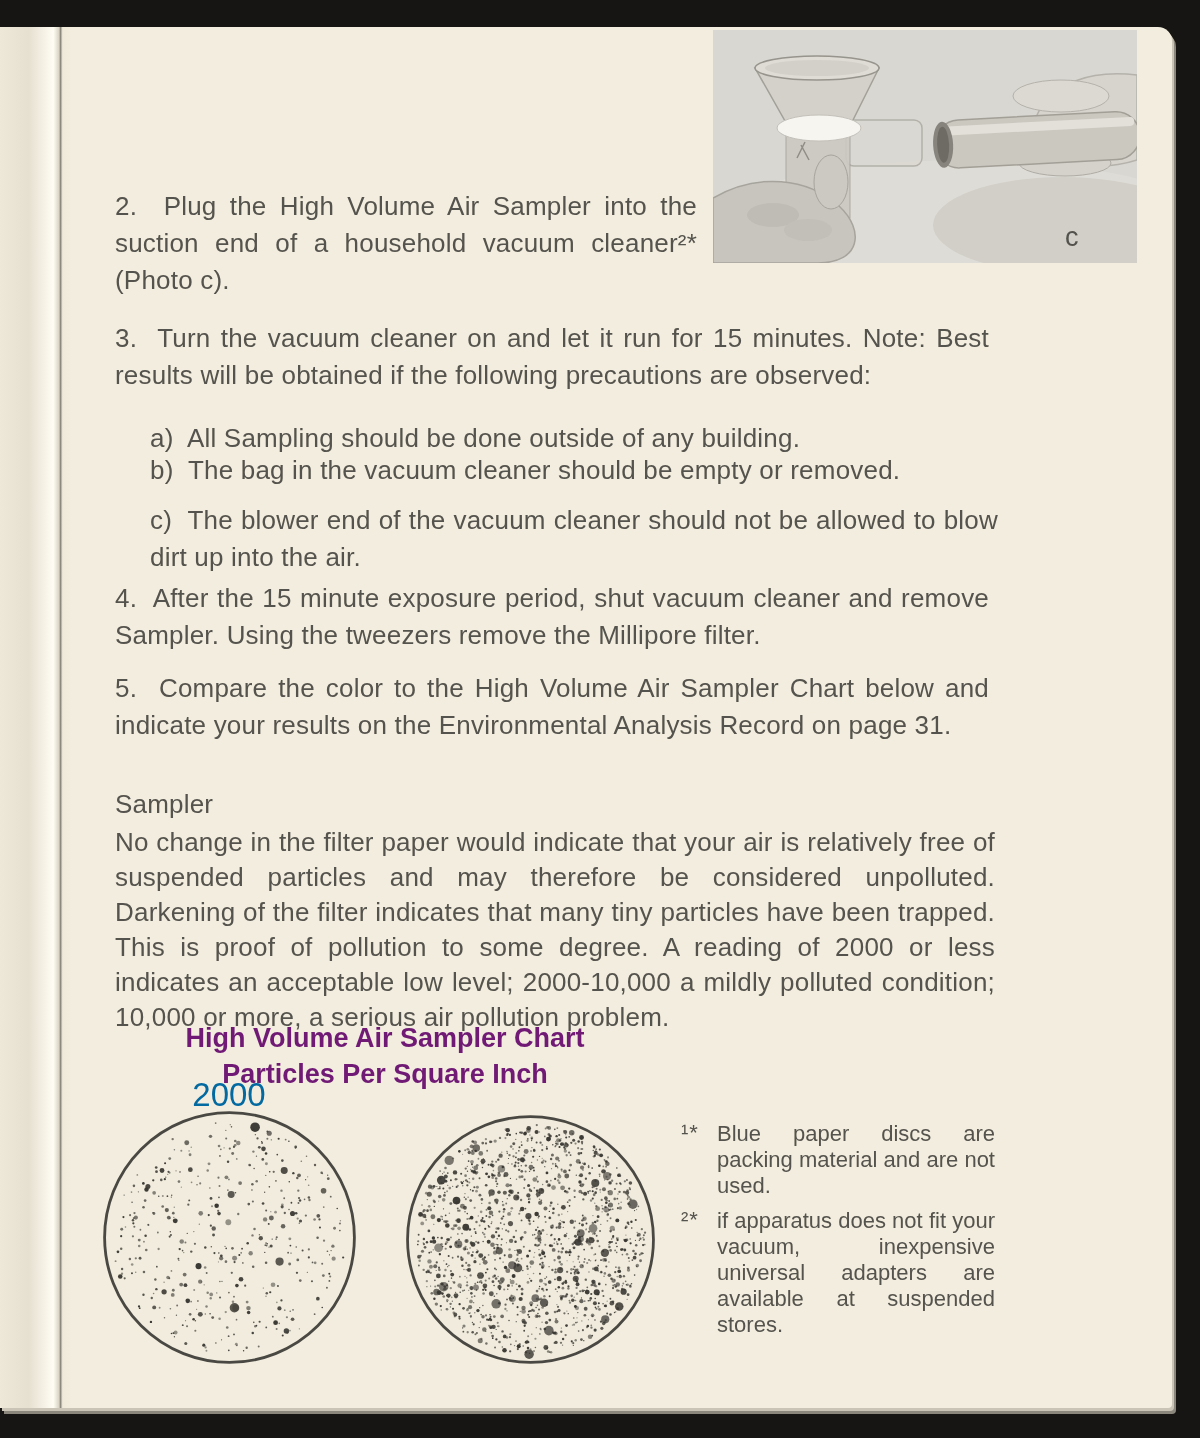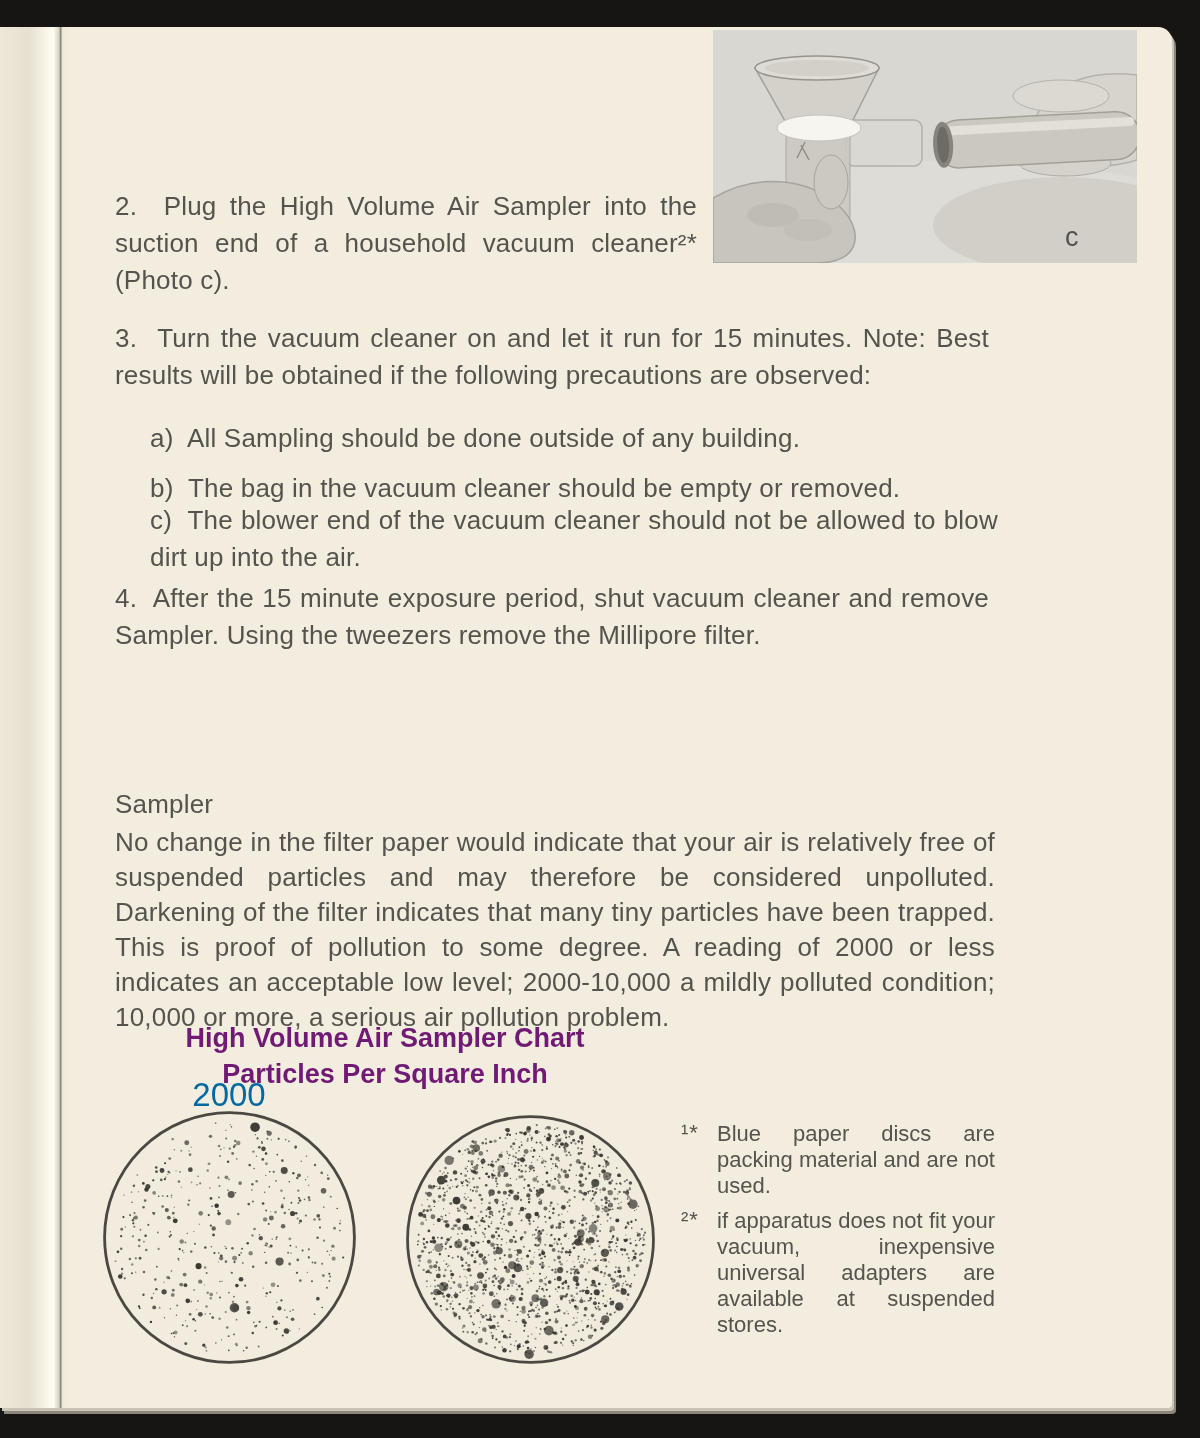--- a/index.html
+++ b/index.html
@@ -96,24 +96,25 @@
       <ellipse cx="60" cy="185" rx="26" ry="12" fill="#bebcb5"></ellipse>
       <ellipse cx="95" cy="200" rx="24" ry="11" fill="#c1bfb8"></ellipse>
     </g>
     <text x="352" y="216" font-size="27" fill="#54524c">c</text>
   </svg>
 
   <p class="p" style="left:115px;top:135px;width:582px;">2.&nbsp; Plug the High Volume Air Sampler into the suction end of a household vacuum cleaner²* (Photo c).</p>
   <p class="p" style="left:115px;top:267px;width:874px;">3.&nbsp; Turn the vacuum cleaner on and let it run for 15 minutes. Note: Best results will be obtained if the following precautions are observed:</p>
 
   <p class="p" style="left:150px;top:349px;width:845px;margin-top:44px;">a)&nbsp; All Sampling should be done outside of any building.</p>
-  <p class="p" style="left:150px;top:417px;width:845px;">b)&nbsp; The bag in the vacuum cleaner should be empty or removed.</p>
+  <p class="p" style="left:150px;top:399px;width:845px;">b)&nbsp; The bag in the vacuum cleaner should be empty or removed.</p>
   <p class="p" style="left:150px;top:449px;width:848px;">c)&nbsp; The blower end of the vacuum cleaner should not be allowed to blow dirt up into the air.</p>
 
   <p class="p" style="left:115px;top:527px;width:874px;">4.&nbsp; After the 15 minute exposure period, shut vacuum cleaner and remove Sampler. Using the tweezers remove the Millipore filter.</p>
+  <p class="p" style="left:115px;top:617px;width:874px;">5.&nbsp; Compare the color to the High Volume Air Sampler Chart below and indicate your results on the Environmental Analysis Record on page&nbsp;31.</p>
 
   <p class="p" style="left:115px;top:733px;width:400px;text-align:left;">Sampler</p>
   <p class="p results-body" style="left:115px;top:772px;width:880px;">No change in the filter paper would indicate that your air is relatively free of suspended particles and may therefore be considered unpolluted. Darkening of the filter indicates that many tiny particles have been trapped. This is proof of pollution to some degree. A reading of 2000 or less indicates an acceptable low level; 2000-10,000 a mildly polluted condition; 10,000 or more, a serious air pollution problem.</p>
 
   <div class="chart-title" style="left:120px;top:993px;width:530px;">
     <div>High Volume Air Sampler Chart</div>
     <div>Particles Per Square Inch</div>
   </div>
 
   <span class="disc-label" style="left:229px;top:1049px;">2000</span>

